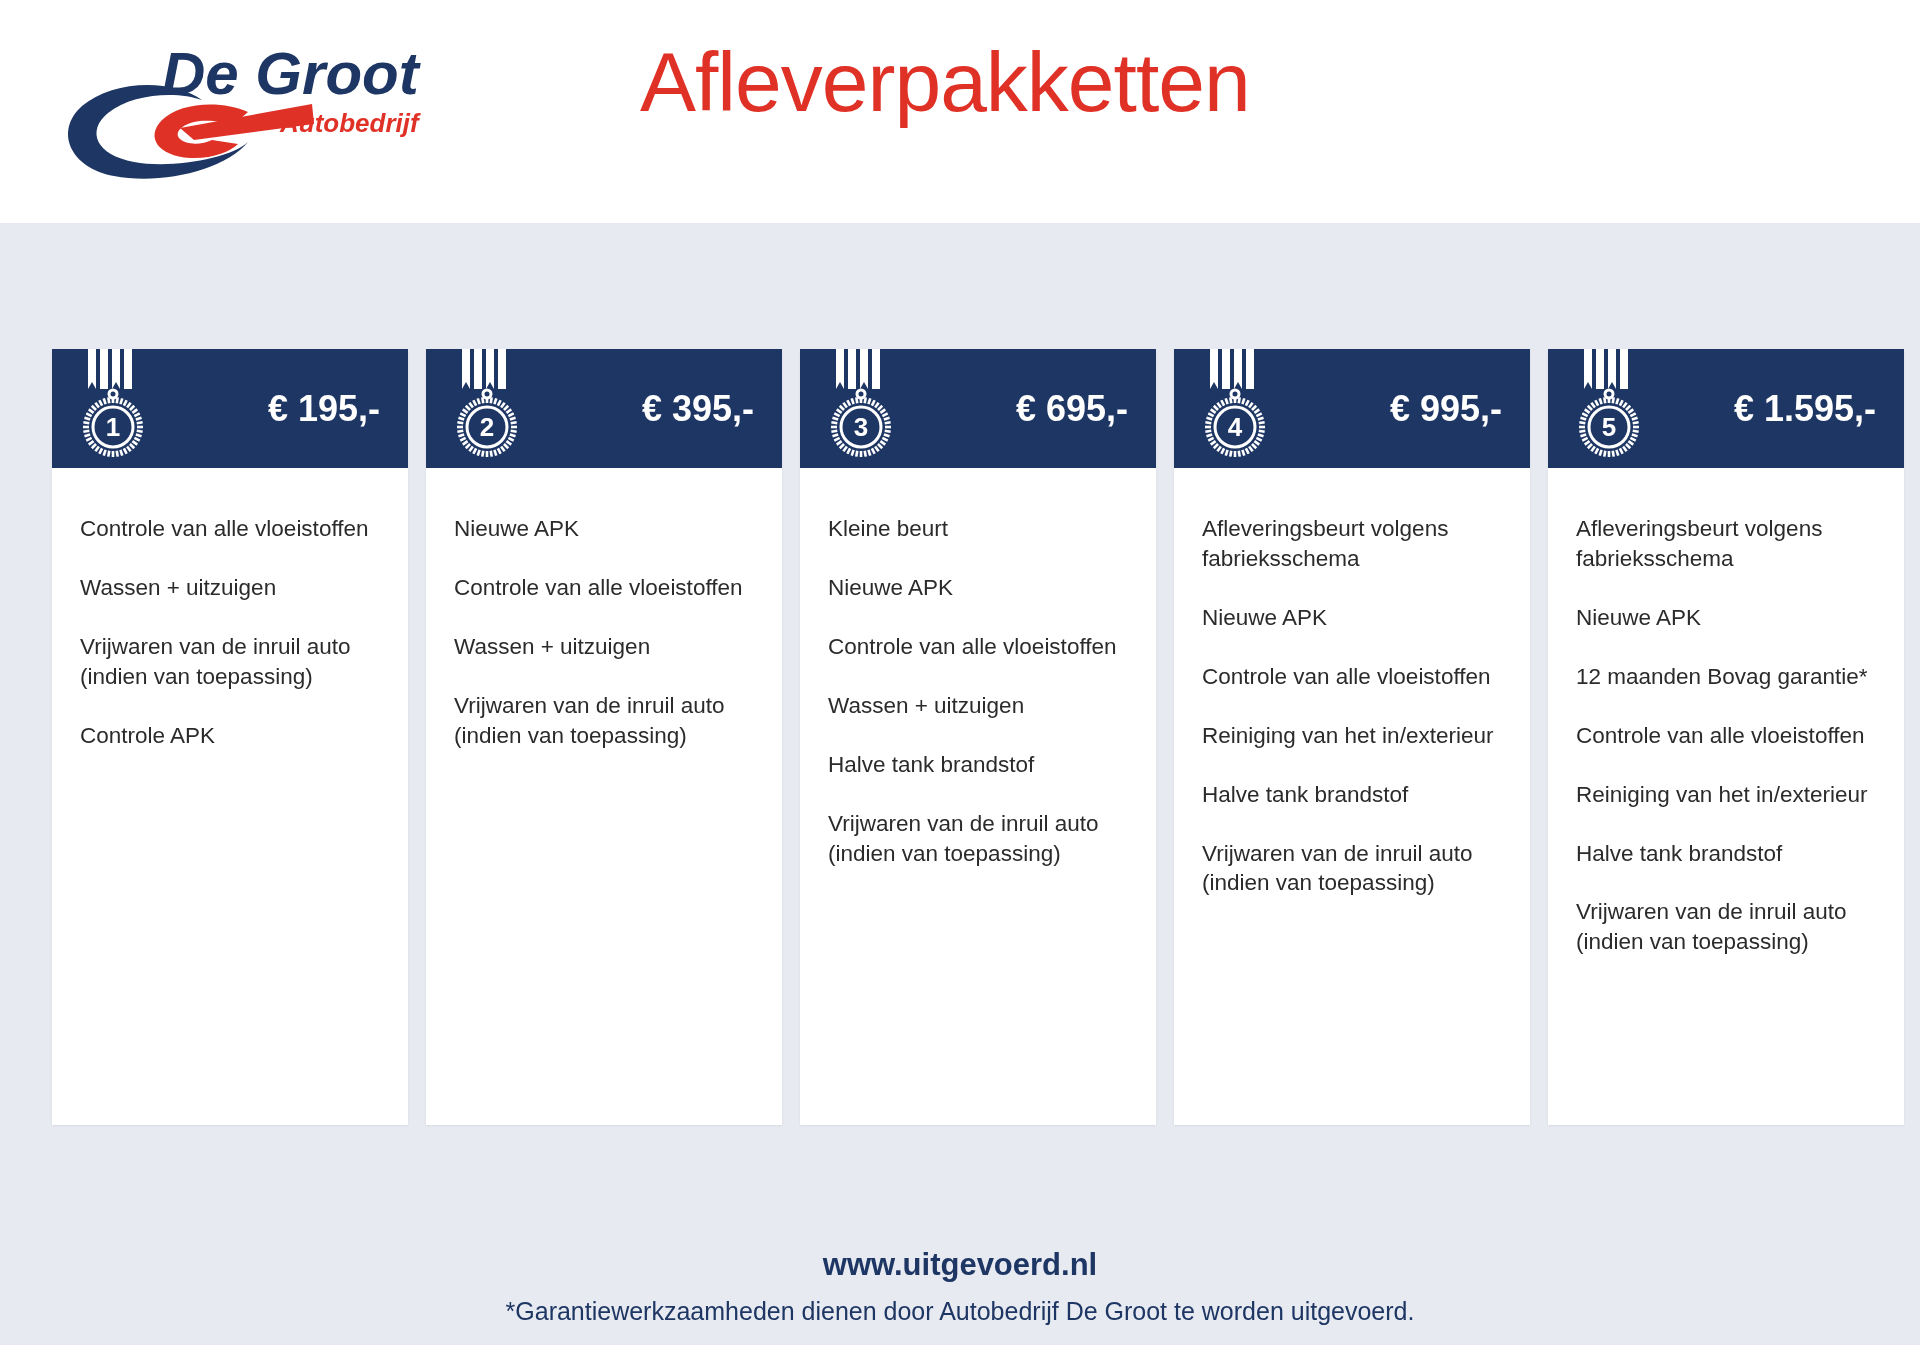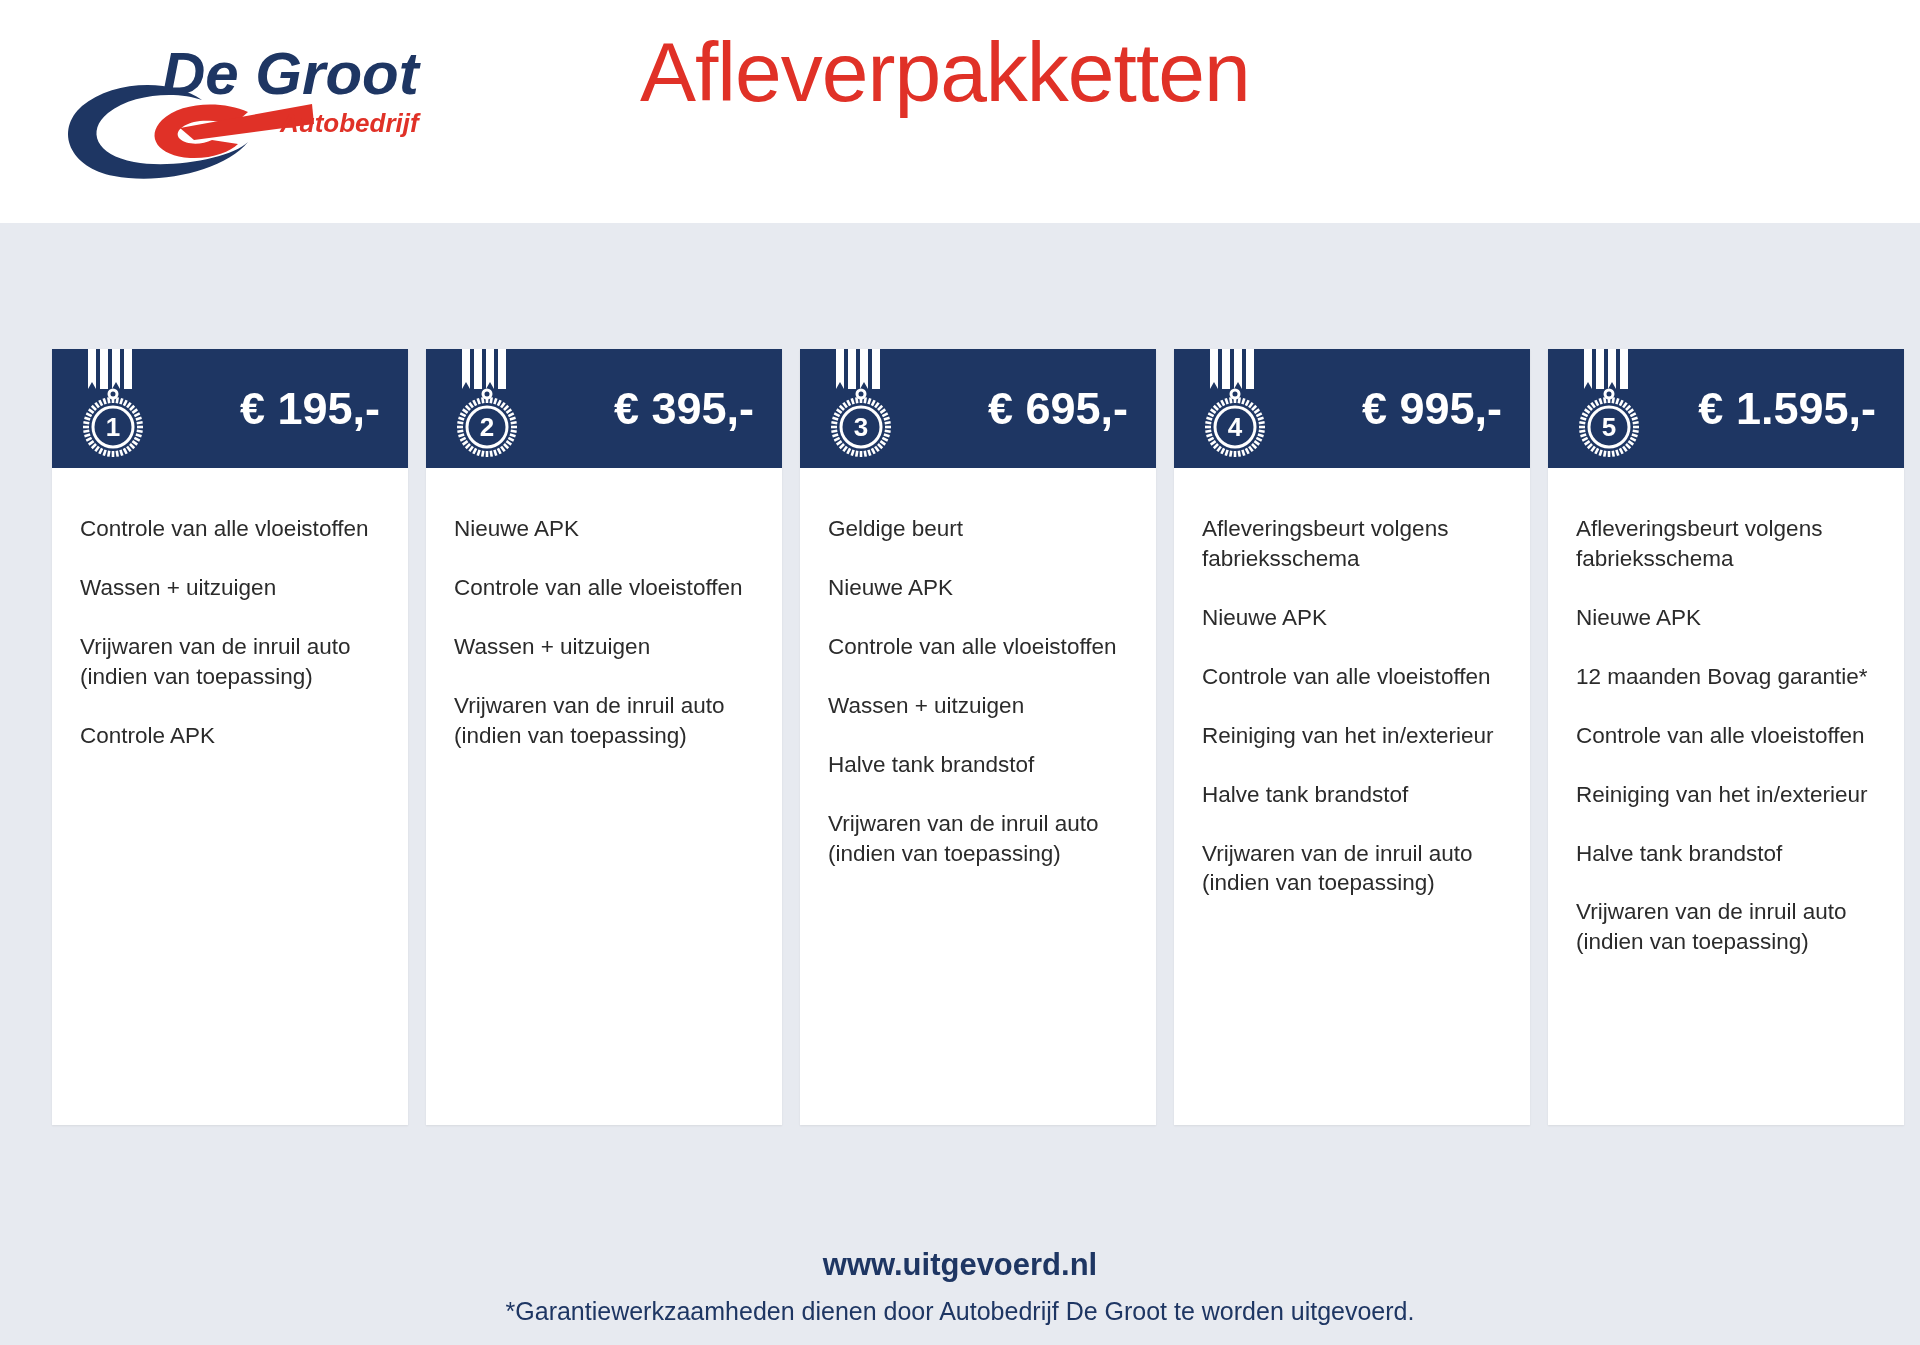--- a/index.html
+++ b/index.html
@@ -32,21 +32,21 @@
     left: 52px;
     top: 28px;
     width: 390px;
     height: 160px;
   }
   .logo-svg { display: block; }
 
   .main-title {
     position: absolute;
     left: 640px;
-    top: 25px;
+    top: 35px;
     width: 900px;
     font-size: 84px;
     font-weight: 400;
     letter-spacing: -1px;
     color: #e03127;
     line-height: 1.12;
     white-space: nowrap;
   }
 
   
@@ -91,21 +91,21 @@
     left: 22px;
     top: 0px;
     width: 86px;
     height: 116px;
   }
 
   .price {
     margin-left: auto;
     margin-right: 28px;
     color: #ffffff;
-    font-size: 45px;
+    font-size: 36px;
     font-weight: bold;
     letter-spacing: 0px;
     white-space: nowrap;
     line-height: 1;
   }
 
   .card-body {
     flex: 1;
     padding: 46px 28px 48px 28px;
   }
@@ -341,21 +341,21 @@
                   <line x1="60.38415658052082" y1="67.10422800625088" x2="65.73019572565103" y2="64.3802850078136" stroke="#ffffff" stroke-width="2.6"></line>
                   <line x1="61.82535639108369" y1="70.58359213500125" x2="67.53169548885461" y2="68.72949016875157" stroke="#ffffff" stroke-width="2.6"></line>
                   <line x1="62.7045201742833" y1="74.24557283903445" x2="68.63065021785413" y2="73.30696604879307" stroke="#ffffff" stroke-width="2.6"></line>
                 </g>
                 <circle cx="39" cy="78" r="20" fill="none" stroke="#ffffff" stroke-width="3"></circle>
                 <text x="39" y="87" text-anchor="middle" font-family="'Liberation Sans', sans-serif" font-size="26" font-weight="bold" fill="#ffffff">3</text>
               </svg></div>
             <div class="price">€ 695,-</div>
           </div>
           <div class="card-body">
-            <div class="feature" style="white-space: pre-line;">Geldige beurt</div>
+            <div class="feature" style="white-space: pre-line;">Kleine beurt</div>
             <div class="feature" style="white-space: pre-line;">Nieuwe APK</div>
             <div class="feature" style="white-space: pre-line;">Controle van alle vloeistoffen</div>
             <div class="feature" style="white-space: pre-line;">Wassen + uitzuigen</div>
             <div class="feature" style="white-space: pre-line;">Halve tank brandstof</div>
             <div class="feature" style="white-space: pre-line;">Vrijwaren van de inruil auto
 (indien van toepassing)</div>
           </div>
         </div>
         <div class="card">
           <div class="card-header">

